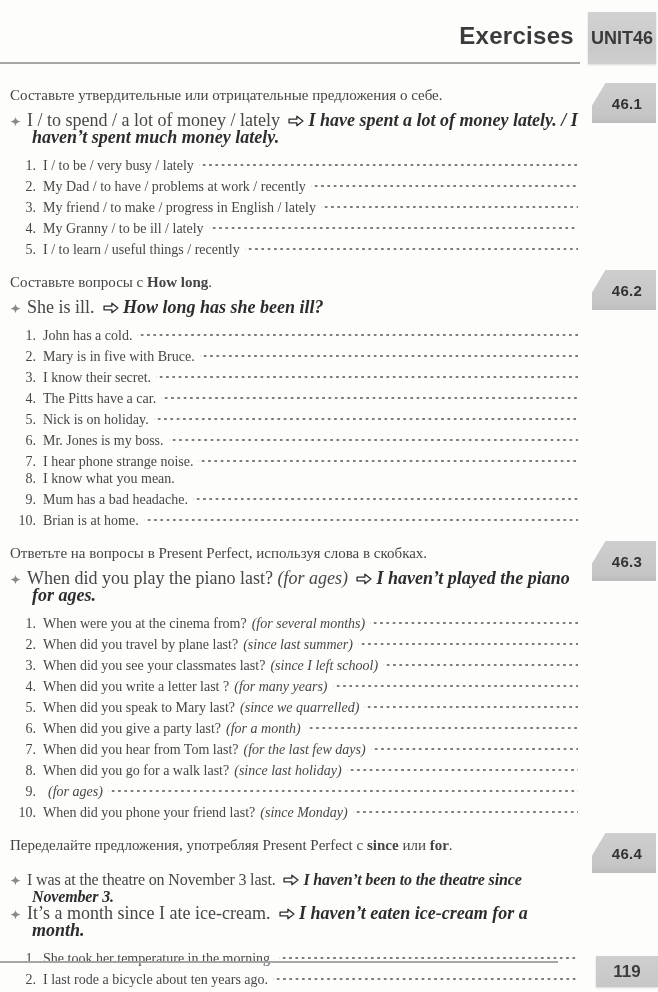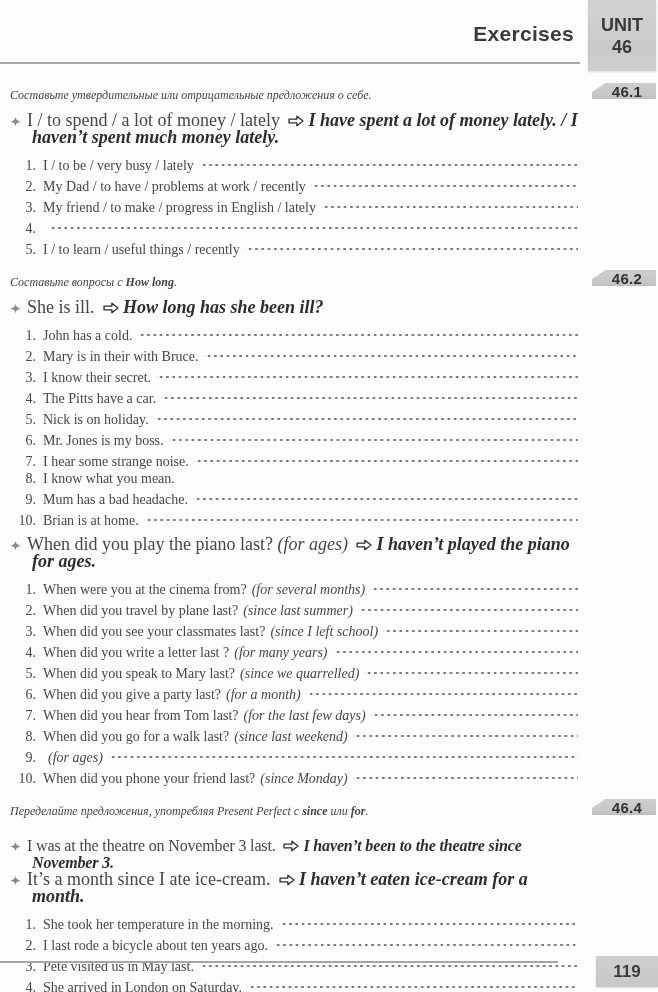--- a/index.html
+++ b/index.html
@@ -9,26 +9,26 @@
     font-family:"Liberation Serif","DejaVu Serif",serif;
     color:#3e3e3e;
     -webkit-font-smoothing:antialiased;
   }
   .page{position:absolute;inset:0;}
 
   
   .exercises-title{
     position:absolute;top:22px;right:84px;
     font-family:"Liberation Sans","DejaVu Sans",sans-serif;
-    font-weight:bold;font-size:21px;color:#3b3b3b;letter-spacing:.3px;
+    font-weight:bold;font-size:24px;color:#3b3b3b;letter-spacing:.3px;
   }
   .unit-tab{
-    position:absolute;top:0;right:2px;width:68px;height:71px;
+    position:absolute;top:12px;right:2px;width:68px;height:52px;
     background:linear-gradient(180deg,#d2d2d2 0%,#c9c9c9 70%,#cfcfcf 100%);
-    display:flex;flex-direction:column;align-items:center;justify-content:center;
+    display:flex;align-items:center;justify-content:center;
     font-family:"Liberation Sans","DejaVu Sans",sans-serif;
     font-weight:bold;color:#3a3a3a;line-height:22px;font-size:18px;
     box-shadow:0 1px 2px rgba(0,0,0,.15);
   }
   .rule-top{position:absolute;top:62px;left:0;width:580px;height:2px;background:#a6a6a6;}
   .rule-bottom{position:absolute;top:961px;left:0;width:558px;height:2px;background:#a6a6a6;}
   .page-num{
     position:absolute;top:956px;right:0;width:62px;height:31px;
     background:linear-gradient(180deg,#cfcfcf,#c7c7c7);
     display:flex;align-items:center;justify-content:center;
@@ -36,25 +36,25 @@
     font-weight:bold;font-size:17px;color:#3d3d3d;
     box-shadow:0 1px 2px rgba(0,0,0,.15);
   }
 
   
   .content{position:absolute;left:10px;top:0;width:568px;padding-top:86px;}
   .sec{position:relative;}
   .sec + .sec .sec-head{margin-top:15px;}
   .sec-head{position:relative;}
   .instr{
-    margin:0;font-style:italic;font-size:12px;line-height:19px;color:#454545;
+    margin:0;font-size:15px;line-height:19px;color:#454545;
   }
   .instr b{font-weight:bold;}
   .badge{
-    position:absolute;left:calc(100% + 14px);top:-3px;width:64px;height:16px;
+    position:absolute;left:calc(100% + 14px);top:-3px;width:64px;height:40px;
     background:linear-gradient(180deg,#cecece 0%,#c6c6c6 80%,#bdbdbd 100%);
     clip-path:polygon(21% 0,100% 0,100% 100%,0 100%,0 56%);
     display:flex;align-items:center;justify-content:center;
     font-family:"Liberation Sans","DejaVu Sans",sans-serif;
     font-weight:bold;font-size:15px;color:#333;
     padding-left:6px;box-sizing:border-box;letter-spacing:.3px;
   }
   .examples{margin-top:7px;}
   .ex{
     margin:0;font-size:18px;line-height:17px;color:#474747;
@@ -114,20 +114,21 @@
             <span class="txt">My Dad / to have / problems at work / recently</span>
             <span class="leader"></span>
           </div>
           <div class="item">
             <span class="num">3.</span>
             <span class="txt">My friend / to make / progress in English / lately</span>
             <span class="leader"></span>
           </div>
           <div class="item">
             <span class="num">4.</span>
+            <span class="txt">My Granny / to be ill / lately</span>
             <span class="leader"></span>
           </div>
           <div class="item">
             <span class="num">5.</span>
             <span class="txt">I / to learn / useful things / recently</span>
             <span class="leader"></span>
           </div>
         </div>
       </section>
       <section class="sec">
@@ -143,21 +144,21 @@
             </svg><span class="answer">How long has she been ill?</span></p>
         </div>
         <div class="items">
           <div class="item">
             <span class="num">1.</span>
             <span class="txt">John has a cold.</span>
             <span class="leader"></span>
           </div>
           <div class="item">
             <span class="num">2.</span>
-            <span class="txt">Mary is in their with Bruce.</span>
+            <span class="txt">Mary is in five with Bruce.</span>
             <span class="leader"></span>
           </div>
           <div class="item">
             <span class="num">3.</span>
             <span class="txt">I know their secret.</span>
             <span class="leader"></span>
           </div>
           <div class="item">
             <span class="num">4.</span>
             <span class="txt">The Pitts have a car.</span>
@@ -168,40 +169,44 @@
             <span class="txt">Nick is on holiday.</span>
             <span class="leader"></span>
           </div>
           <div class="item">
             <span class="num">6.</span>
             <span class="txt">Mr. Jones is my boss.</span>
             <span class="leader"></span>
           </div>
           <div class="item">
             <span class="num">7.</span>
-            <span class="txt">I hear some strange noise.</span>
+            <span class="txt">I hear phone strange noise.</span>
             <span class="leader"></span>
           </div>
           <div class="item">
             <span class="num">8.</span>
             <span class="txt">I know what you mean.</span>
           </div>
           <div class="item">
             <span class="num">9.</span>
             <span class="txt">Mum has a bad headache.</span>
             <span class="leader"></span>
           </div>
           <div class="item">
             <span class="num">10.</span>
             <span class="txt">Brian is at home.</span>
             <span class="leader"></span>
           </div>
         </div>
       </section>
       <section class="sec">
+        <div class="sec-head">
+          <p class="instr"><span>Ответьте на вопросы в Present Perfect, используя слова в скобках.</span></p>
+          <div class="badge">46.3</div>
+        </div>
         <div class="examples">
           <p class="ex"><svg class="marker-svg" viewBox="0 0 24 24">
               <path d="M12 1 C12.7 6.2 13.8 9.6 23 12 C13.8 14.4 12.7 17.8 12 23 C11.3 17.8 10.2 14.4 1 12 C10.2 9.6 11.3 6.2 12 1 Z" fill="#8a8a8a"></path>
             </svg><span>When did you play the piano last? </span><span class="paren">(for ages) </span><svg class="arrow-svg" viewBox="0 0 18 13">
               <path d="M1.2 4.3 H10 V1.2 L16.8 6.5 L10 11.8 V8.7 H1.2 Z" fill="#ffffff" stroke="#2e2e2e" stroke-width="1.5" stroke-linejoin="round"></path>
             </svg><span class="answer">I haven’t played the piano for ages.</span></p>
         </div>
         <div class="items">
           <div class="item">
             <span class="num">1.</span>
@@ -241,21 +246,21 @@
           </div>
           <div class="item">
             <span class="num">7.</span>
             <span class="txt">When did you hear from Tom last?</span>
             <span class="paren">(for the last few days)</span>
             <span class="leader"></span>
           </div>
           <div class="item">
             <span class="num">8.</span>
             <span class="txt">When did you go for a walk last?</span>
-            <span class="paren">(since last weekend)</span>
+            <span class="paren">(since last holiday)</span>
             <span class="leader"></span>
           </div>
           <div class="item">
             <span class="num">9.</span>
             <span class="paren">(for ages)</span>
             <span class="leader"></span>
           </div>
           <div class="item">
             <span class="num">10.</span>
             <span class="txt">When did you phone your friend last?</span>

